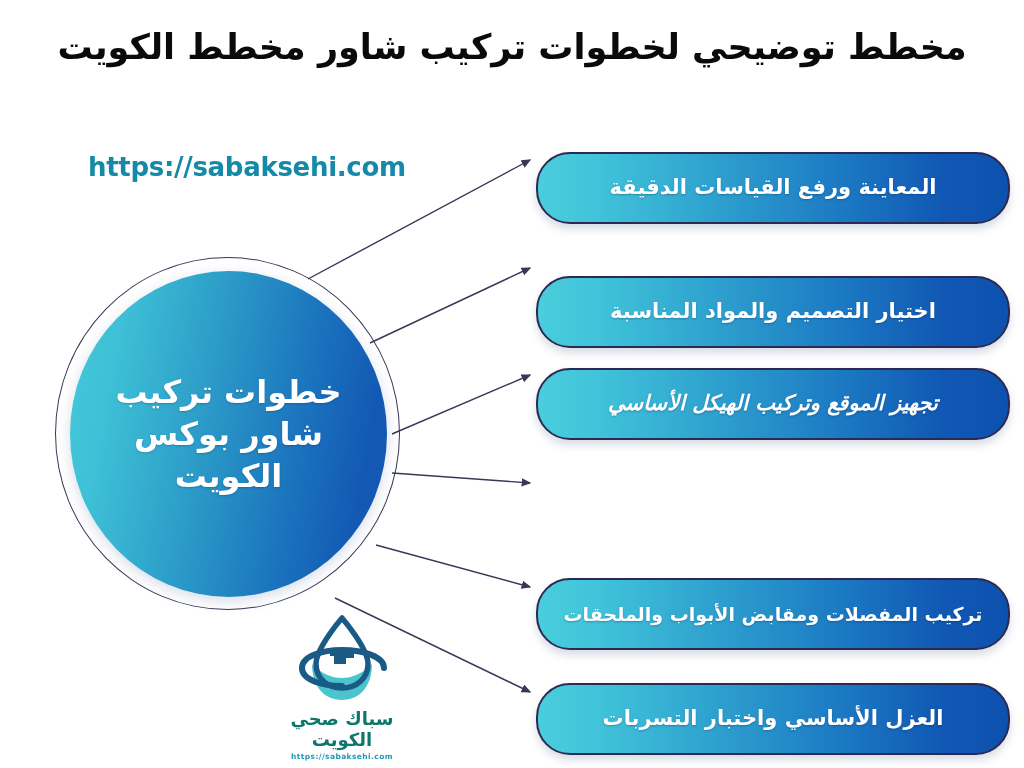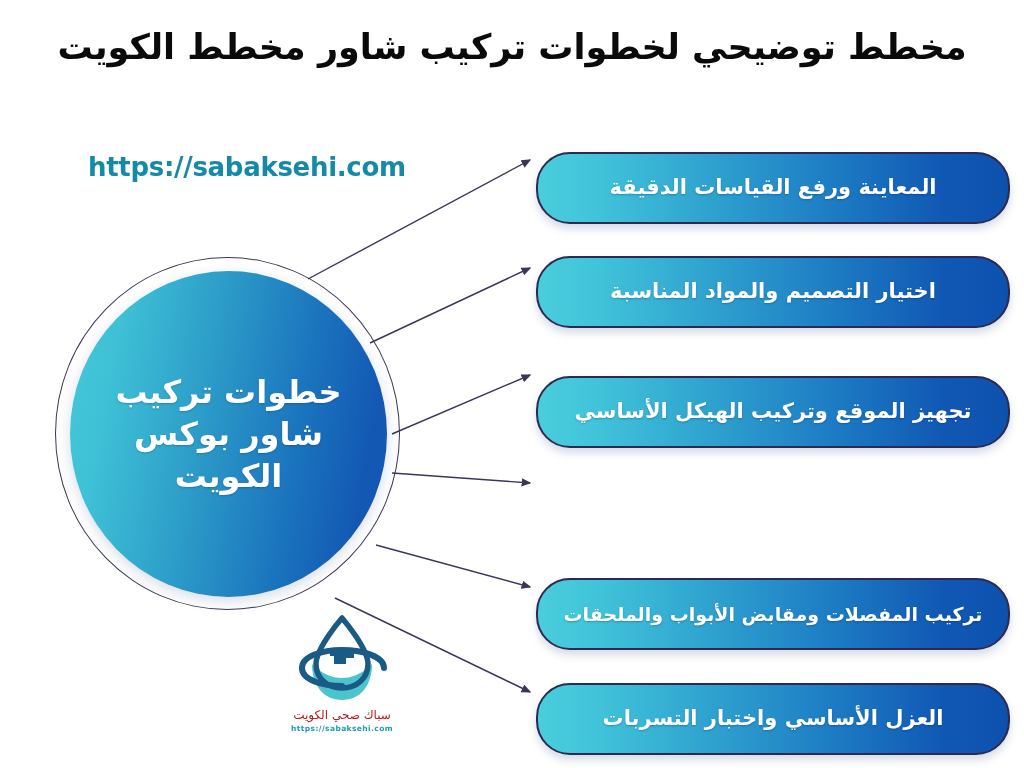--- a/index.html
+++ b/index.html
@@ -109,23 +109,23 @@
   
   .logo{
     position:absolute;
     left:272px;top:612px;
     width:140px;height:140px;
     text-align:center;
   }
   .logo-mark{width:140px;height:98px;display:block;}
   .logo-name{
     margin-top:-2px;
-    font-size:12px;
-    font-weight:normal;
-    color:#b91c1c;
+    font-size:18px;
+    font-weight:bold;
+    color:#0f766e;
     direction:rtl;
     letter-spacing:0px;
   }
   .logo-url{
     margin-top:2px;
     font-size:7.5px;
     font-weight:bold;
     color:#1e9bb5;
     direction:ltr;
     letter-spacing:0.4px;
@@ -157,24 +157,24 @@
   </svg>
 
   <div class="hub-ring"></div>
   <div class="hub-circle">
     <div class="hub-label">خطوات تركيب شاور بوكس الكويت</div>
   </div>
 
   <div class="step-box" style="top:124px;">
     <span class="step-label">المعاينة ورفع القياسات الدقيقة</span>
   </div>
-  <div class="step-box" style="top:228px;">
+  <div class="step-box" style="top:248px;">
     <span class="step-label">اختيار التصميم والمواد المناسبة</span>
   </div>
-  <div class="step-box" style="top:348px;">
+  <div class="step-box" style="top:340px;font-style:italic;">
     <span class="step-label">تجهيز الموقع وتركيب الهيكل الأساسي</span>
   </div>
   <div class="step-box" style="top:550px;">
     <span class="step-label small">تركيب المفصلات ومقابض الأبواب والملحقات</span>
   </div>
   <div class="step-box" style="top:655px;">
     <span class="step-label">العزل الأساسي واختبار التسربات</span>
   </div>
 
   <div class="logo">

